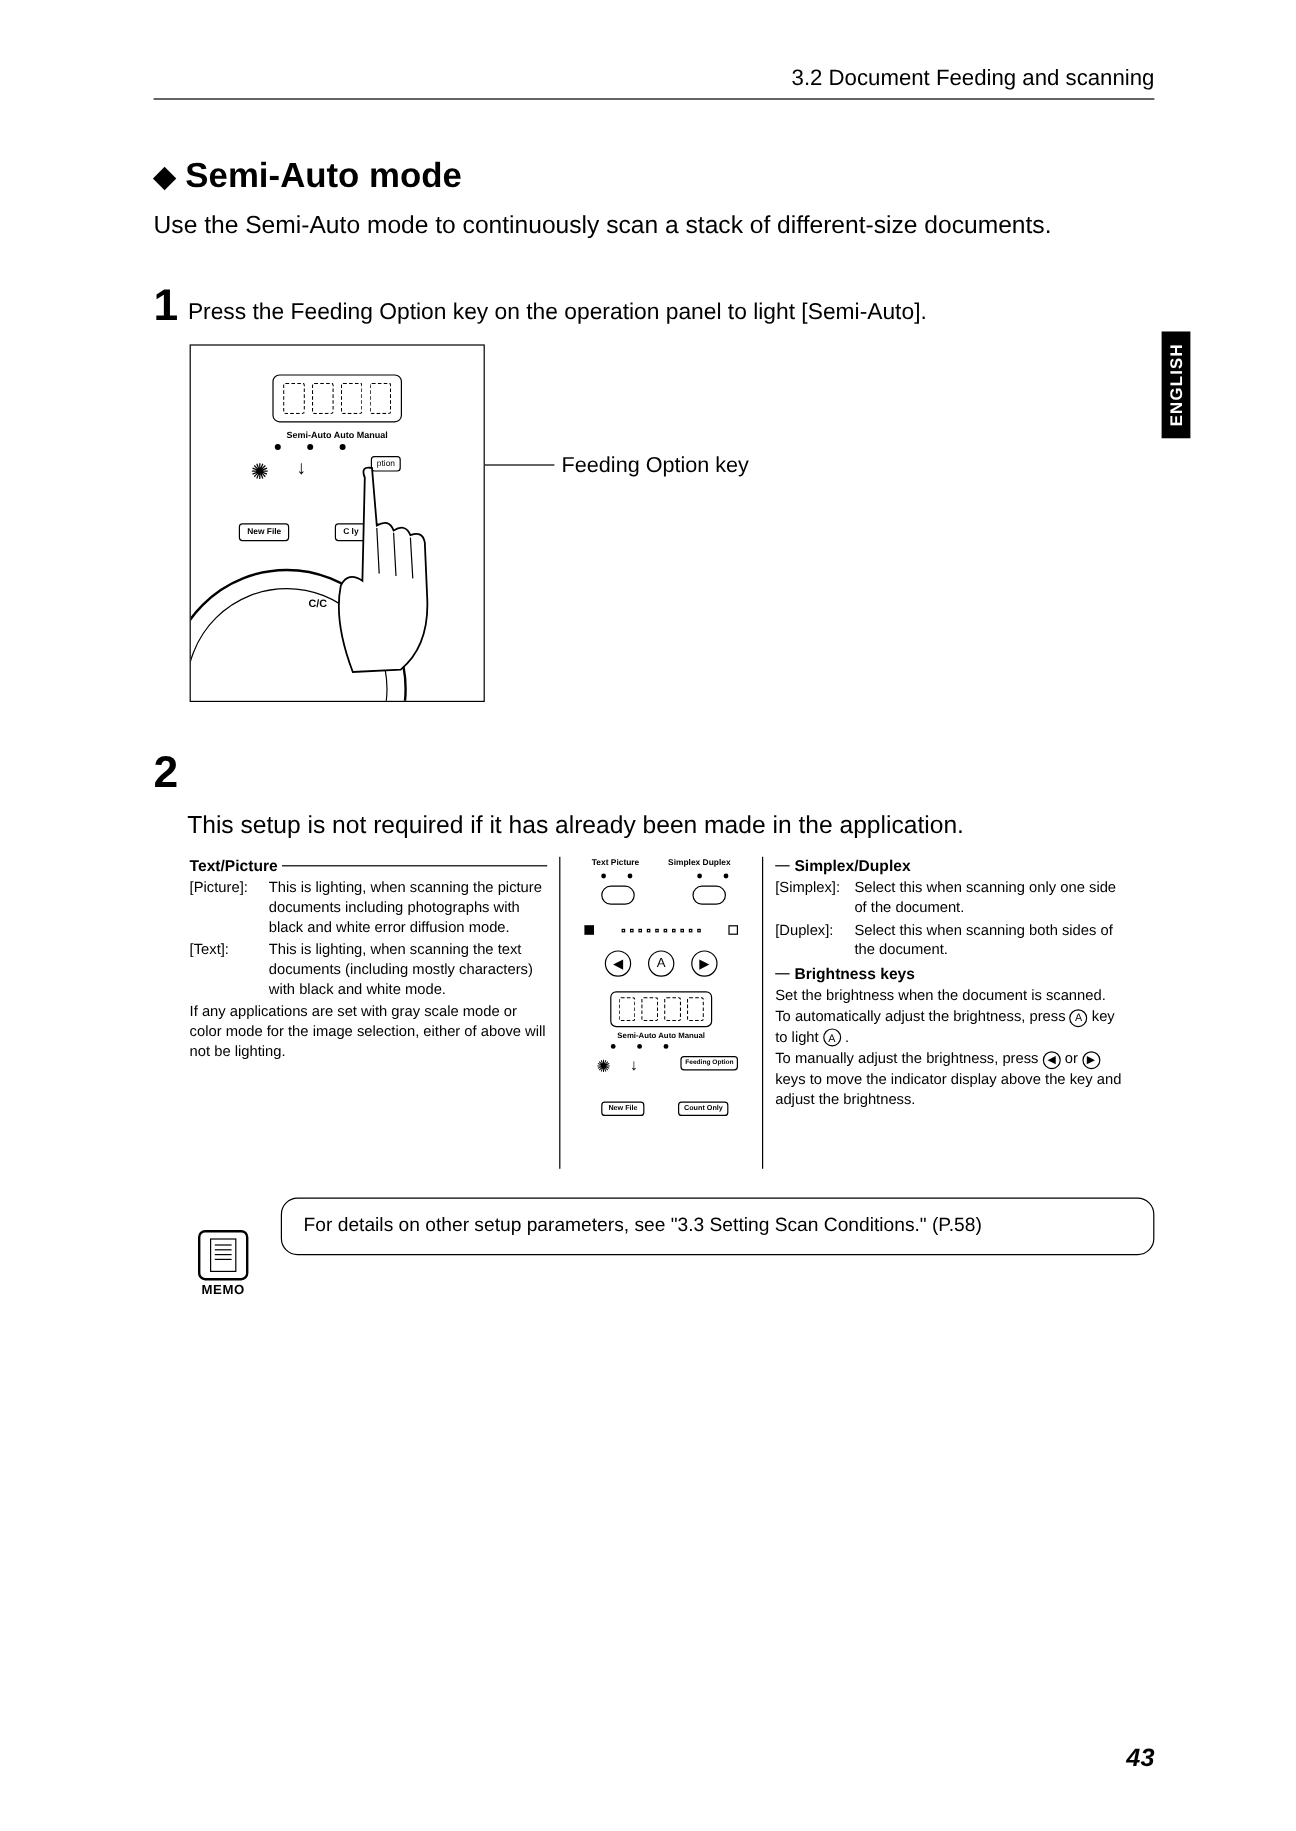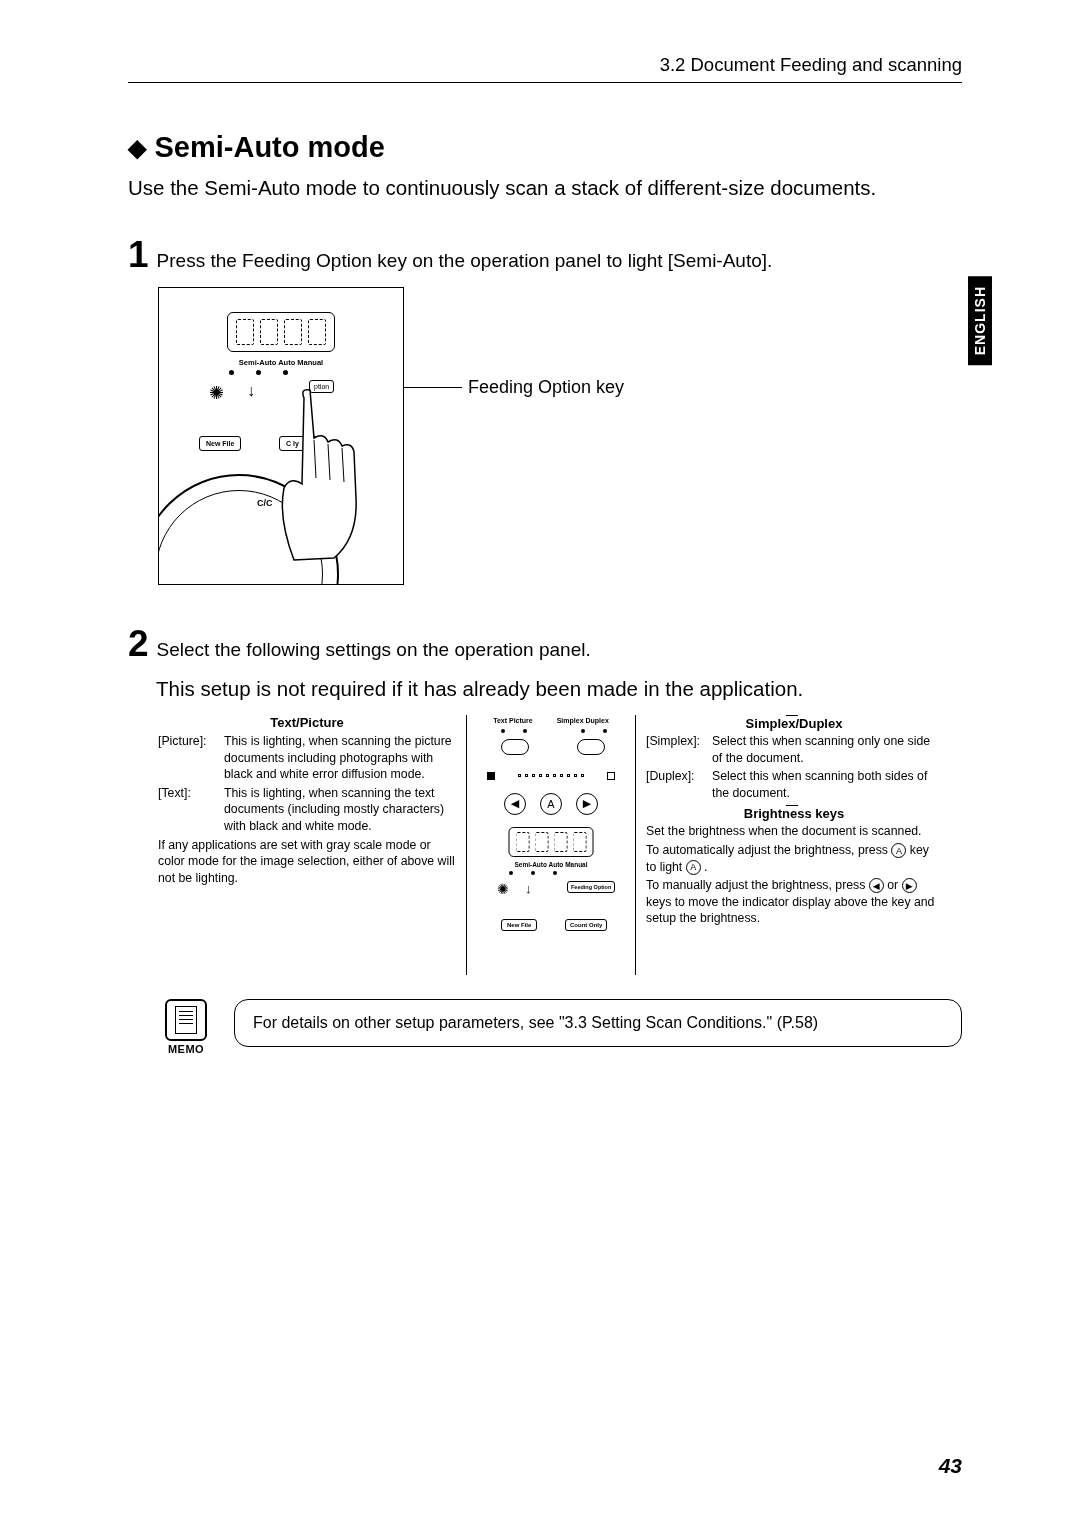--- a/index.html
+++ b/index.html
@@ -151,21 +151,21 @@
     align-items: flex-start;
     margin-left: 30px;
     gap: 10px;
     font-size: 12.3px;
     margin-bottom: 24px;
   }
   .settings-left { width: 298px; }
   .settings-right { width: 296px; }
   .sec-head {
     font-weight: bold; font-size: 13px;
-    display: flex; align-items: center; white-space: nowrap; flex-direction: column;
+    display: flex; align-items: center; white-space: nowrap;
   }
   .sec-head .hline { flex:1; border-top:1px solid #000; margin-left:4px; }
   .sec-head .hline-l { width: 12px; border-top:1px solid #000; margin-right:4px; }
   .desc-row { display:flex; gap:4px; line-height:1.35; margin-top:2px; }
   .desc-row .lbl { width: 62px; flex-shrink:0; }
   .note { line-height:1.35; margin-top:2px; }
   .circkey {
     display:inline-flex; width:15px; height:15px; border:1px solid #000; border-radius:50%;
     align-items:center; justify-content:center; font-size:9px; vertical-align:middle;
   }
@@ -230,21 +230,21 @@
   }
   .panel2 .co2 {
     position:absolute; top:204px; left:98px;
     border:1px solid #000; border-radius:3px; font-size:6px; padding:2px 4px; font-weight:bold;
   }
   
   .memo-row {
     display:flex; align-items:flex-start; gap:20px; margin-left:30px;
   }
   .memo-icon {
-    width:56px; text-align:center;
+    width:56px; text-align:center;margin-top:27px;
   }
   .memo-icon .box {
     width:42px; height:42px; border:2px solid #000; border-radius:6px;
     margin:0 auto 2px; display:flex; align-items:center; justify-content:center;
   }
   .memo-icon .box .inner {
     width:22px; height:28px; border:1.5px solid #000; position:relative;
   }
   .memo-icon .box .inner::before {
     content:""; position:absolute; top:4px; left:3px; right:3px; height:1px; background:#000;
@@ -308,21 +308,20 @@
         <path d="M30 10 Q26 0 36 2 L40 50 Q50 44 54 54 Q64 48 68 58 Q78 54 80 64 L82 110 Q84 150 60 170 L20 172 Q4 130 10 100 Q16 88 28 96 L30 10 Z" fill="#fff" stroke="#000" stroke-width="1.5"></path>
         <path d="M40 52 L42 90 M54 56 L56 92 M68 60 L70 94" fill="none" stroke="#000" stroke-width="1"></path>
       </svg>
     </div>
     <div class="f1-leader"></div>
     <div class="f1-label">Feeding Option key</div>
   </div>
 
   <div class="step">
     <div class="step-num">2</div>
-    <div class="step-text">Select the following settings on the operation panel.</div>
   </div>
   <div class="step-body">This setup is not required if it has already been made in the application.</div>
 
   <div class="settings-row">
 
     <div class="settings-left">
       <div class="sec-head">
         <span>Text/Picture</span>
         <span class="hline"></span>
       </div>
@@ -407,21 +406,21 @@
       </div>
       <div class="sec-head" style="margin-top:4px">
         <span class="hline-l"></span>
         <span>Brightness keys</span>
       </div>
       <div class="note">Set the brightness when the document is scanned.</div>
       <div class="note">
         <span>To automatically adjust the brightness, press </span><span class="circkey">A</span><span> key to light </span><span class="circkey">A</span><span> .</span>
       </div>
       <div class="note">
-        <span>To manually adjust the brightness, press </span><span class="circkey">◀</span><span> or </span><span class="circkey">▶</span><span> keys to move the indicator display above the key and setup the brightness.</span>
+        <span>To manually adjust the brightness, press </span><span class="circkey">◀</span><span> or </span><span class="circkey">▶</span><span> keys to move the indicator display above the key and adjust the brightness.</span>
       </div>
     </div>
   </div>
 
   <div class="memo-row">
     <div class="memo-icon">
       <div class="box">
           <div class="inner"></div>
         </div>
       <div class="lbl">MEMO</div>

